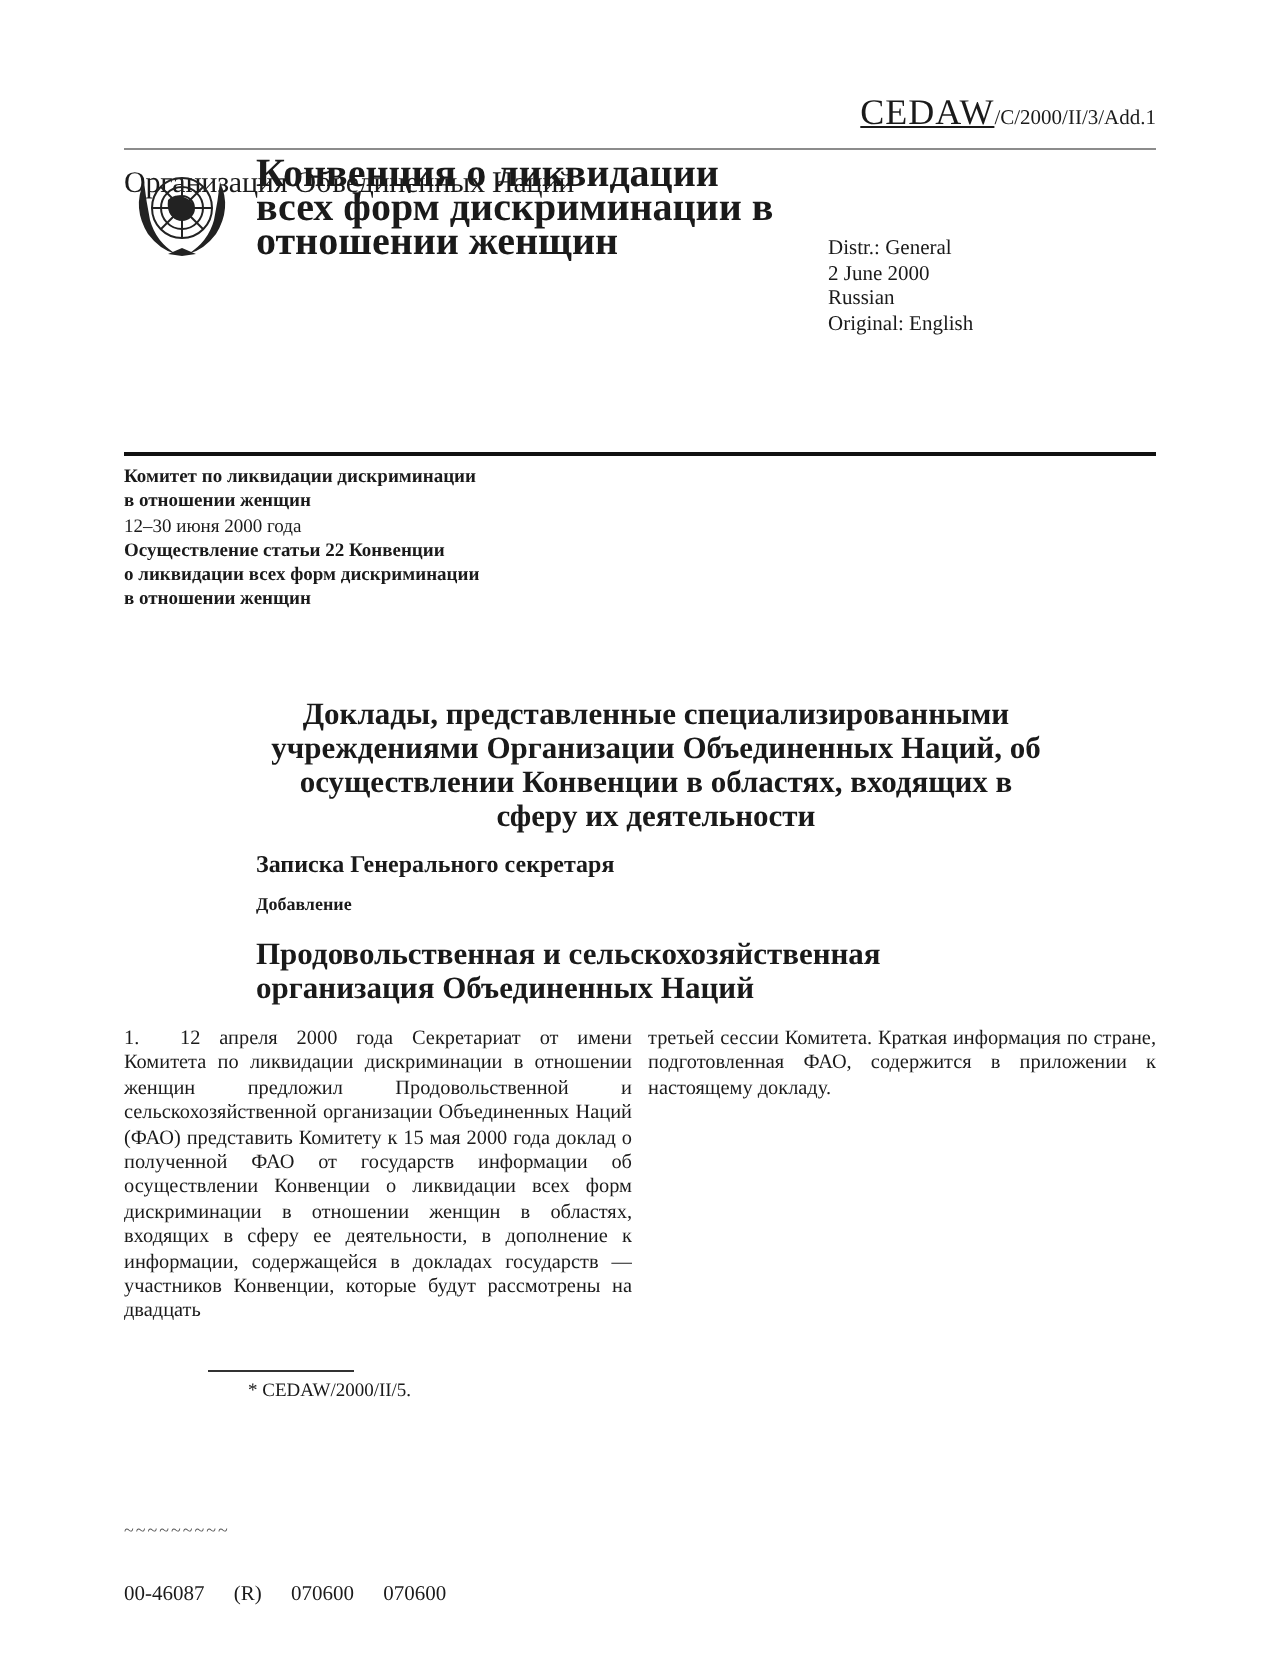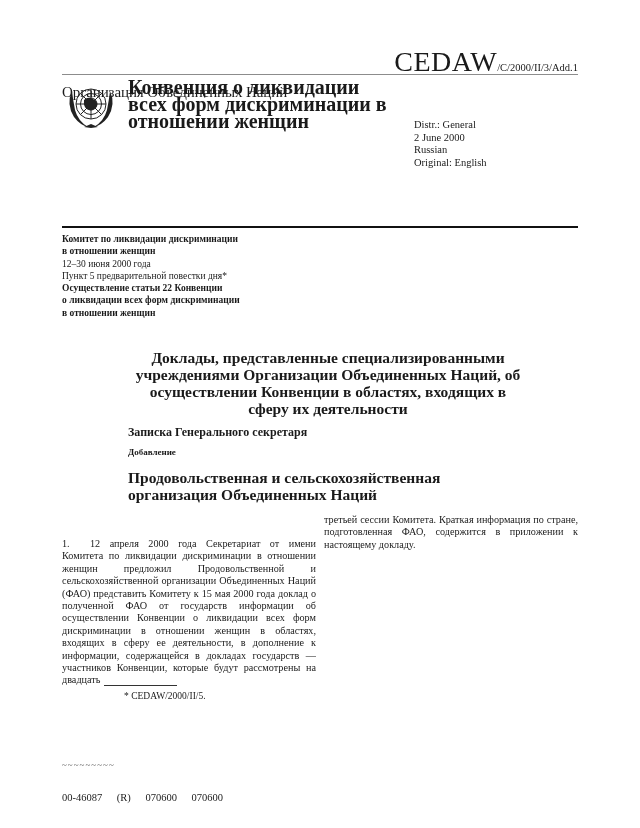--- a/index.html
+++ b/index.html
@@ -1,35 +1,35 @@
 <!DOCTYPE html>
 <html><head>
 <meta charset="utf-8">
 <style>
   html, body { margin:0; padding:0; background:#ffffff; }
   body { width:640px; height:828px; position:relative; overflow:hidden;
          font-family:"Liberation Serif", "DejaVu Serif", serif; color:#1a1a1a; }
   .abs { position:absolute; }
   .org-name { left:62px; top:52px; font-size:15px; letter-spacing:-0.1px;margin-top:32px; }
   .symbol { right:62px; top:46px; white-space:nowrap; }
-  .symbol .big { font-size:28px; letter-spacing:0.5px; }
+  .symbol .big { font-size:18px; letter-spacing:0.5px;text-decoration:underline; }
   .symbol .small { font-size:10.5px; }
   .rule-thin { left:62px; width:516px; top:74px; height:1px; background:#8c8c8c; }
   .logo { left:64px; top:81px; width:54px; height:50px; }
   .conv-title { left:128px; top:79px; width:260px; font-size:20px; font-weight:bold; line-height:17px; }
   .distr { left:414px; top:87px; font-size:10.5px; line-height:12.5px;margin-top:32px; }
   .rule-thick { left:62px; width:516px; top:226px; height:2px; background:#111; }
   .meta { left:62px; top:233px; width:260px; font-size:9.5px; line-height:12.3px; }
   .meta .b { font-weight:bold; }
   .main-title { left:128px; top:349px; width:400px; font-size:15.5px; font-weight:bold; line-height:17px;text-align:center; }
   .note { left:128px; top:425px; font-size:12px; font-weight:bold; }
   .addendum { left:128px; top:447px; font-size:9px; font-weight:bold; }
   .org-title { left:128px; top:469px; width:340px; font-size:15.5px; font-weight:bold; line-height:17px; }
   .col { font-size:10.2px; line-height:12.4px; text-align:justify; }
-  .col-left { left:62px; top:538px; width:254px; }
+  .col-left { left:62px; top:514px; width:254px; }
   .col-right { left:324px; top:514px; width:254px; }
   .col p { margin:0 0 7px 0; }
   .num { display:inline-block; width:28px; }
   .fn-rule { left:104px; top:685px; width:73px; height:1px; background:#333; }
   .footnote { left:124px; top:691px; font-size:9.5px; }
   .docnum { left:62px; top:747px; font-size:10.5px; word-spacing:12px;margin-top:45px; }
   .barcode { left:62px; top:760px; font-size:9px; letter-spacing:1px; color:#555; }
 </style>
 </head>
 <body>
@@ -68,21 +68,20 @@
   <div>Russian</div>
   <div>Original: English</div>
 </div>
 
 <div class="abs rule-thick"></div>
 
 <div class="abs meta">
   <div class="b">Комитет по ликвидации дискриминации</div>
   <div class="b">в отношении женщин</div>
   <div>12–30 июня 2000 года</div>
-  <div>Пункт 5 предварительной повестки дня*</div>
   <div class="b">Осуществление статьи 22 Конвенции</div>
   <div class="b">о ликвидации всех форм дискриминации</div>
   <div class="b">в отношении женщин</div>
 </div>
 
 <div class="abs main-title">Доклады, представленные специализированными учреждениями Организации Объединенных Наций, об осуществлении Конвенции в областях, входящих в сферу их деятельности</div>
 <div class="abs note">Записка Генерального секретаря</div>
 <div class="abs addendum">Добавление</div>
 <div class="abs org-title">Продовольственная и сельскохозяйственная организация Объединенных Наций</div>
 

